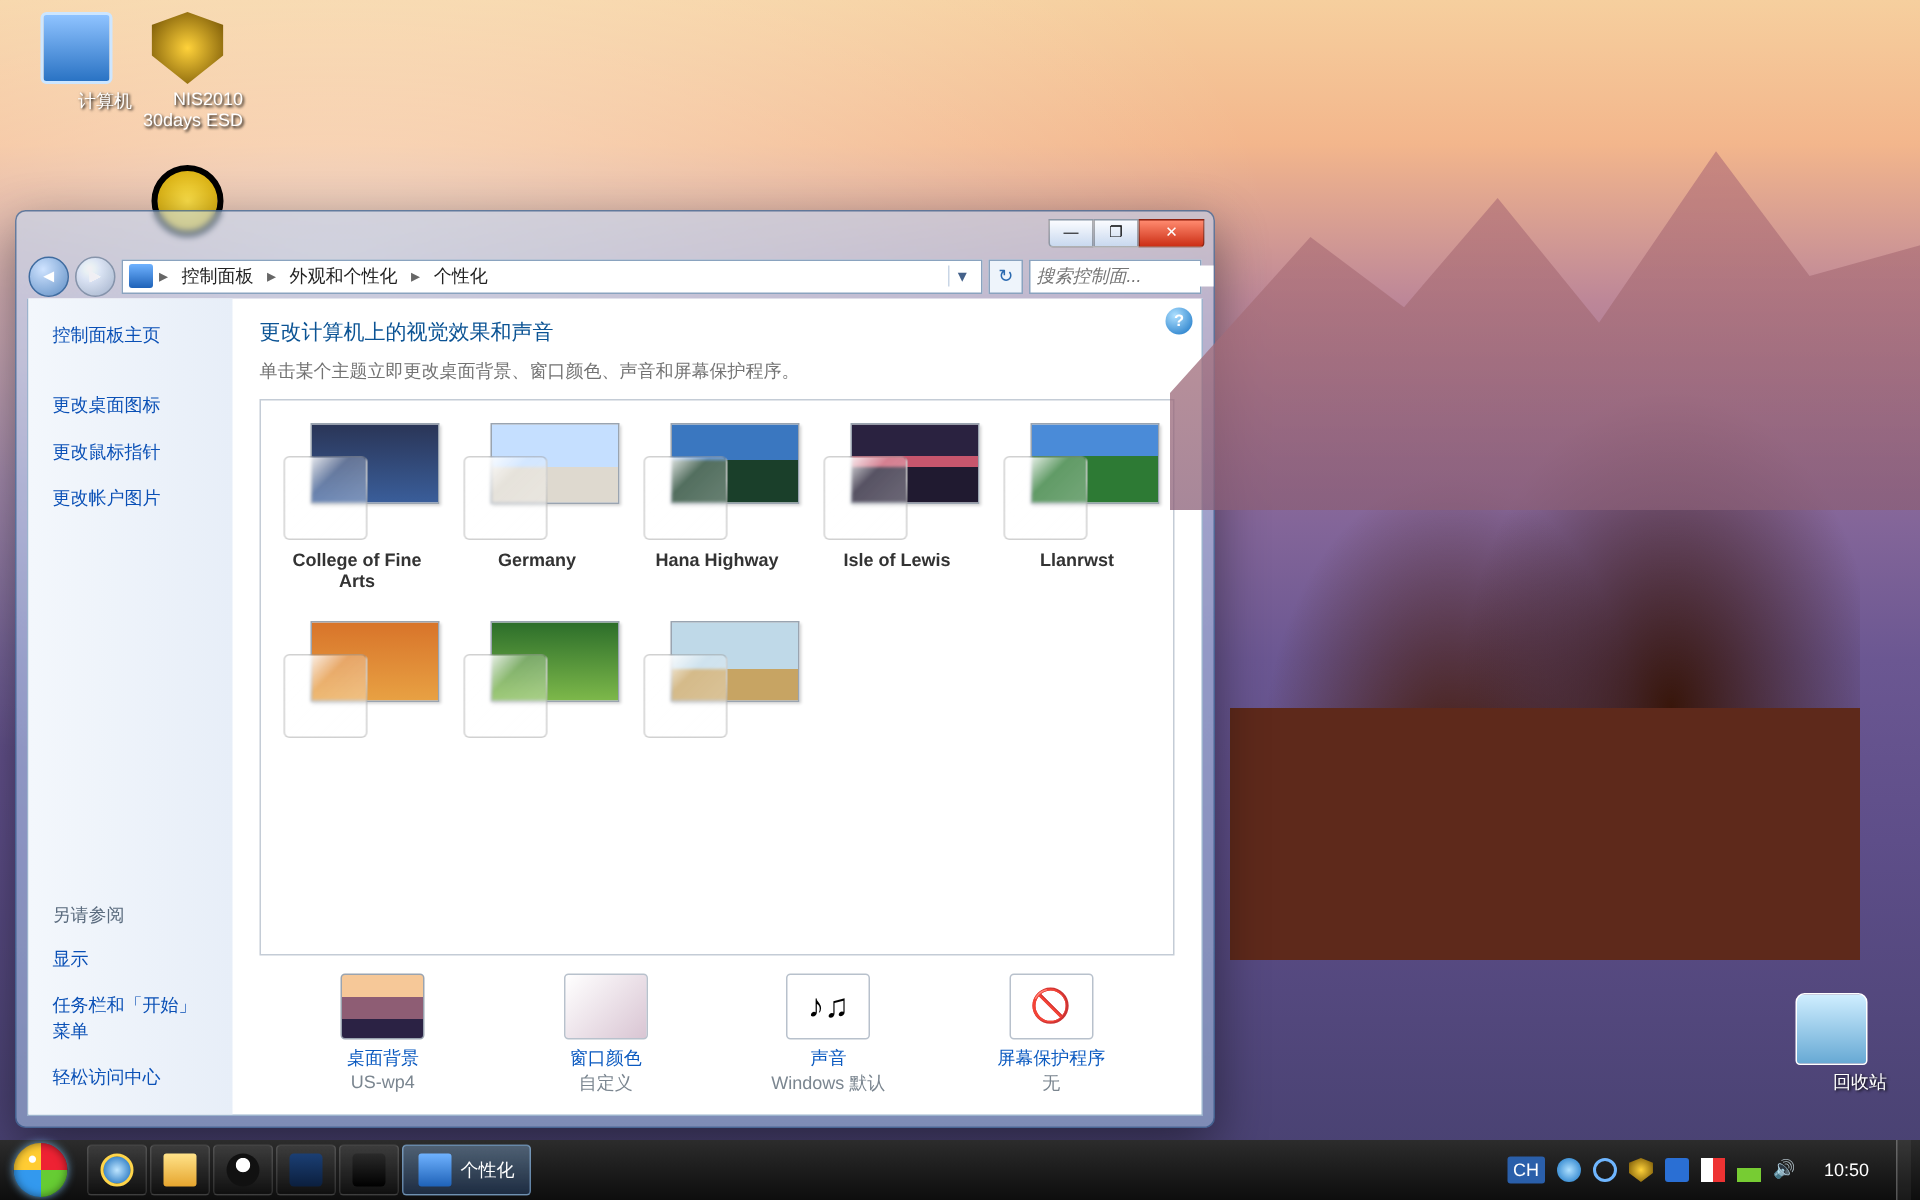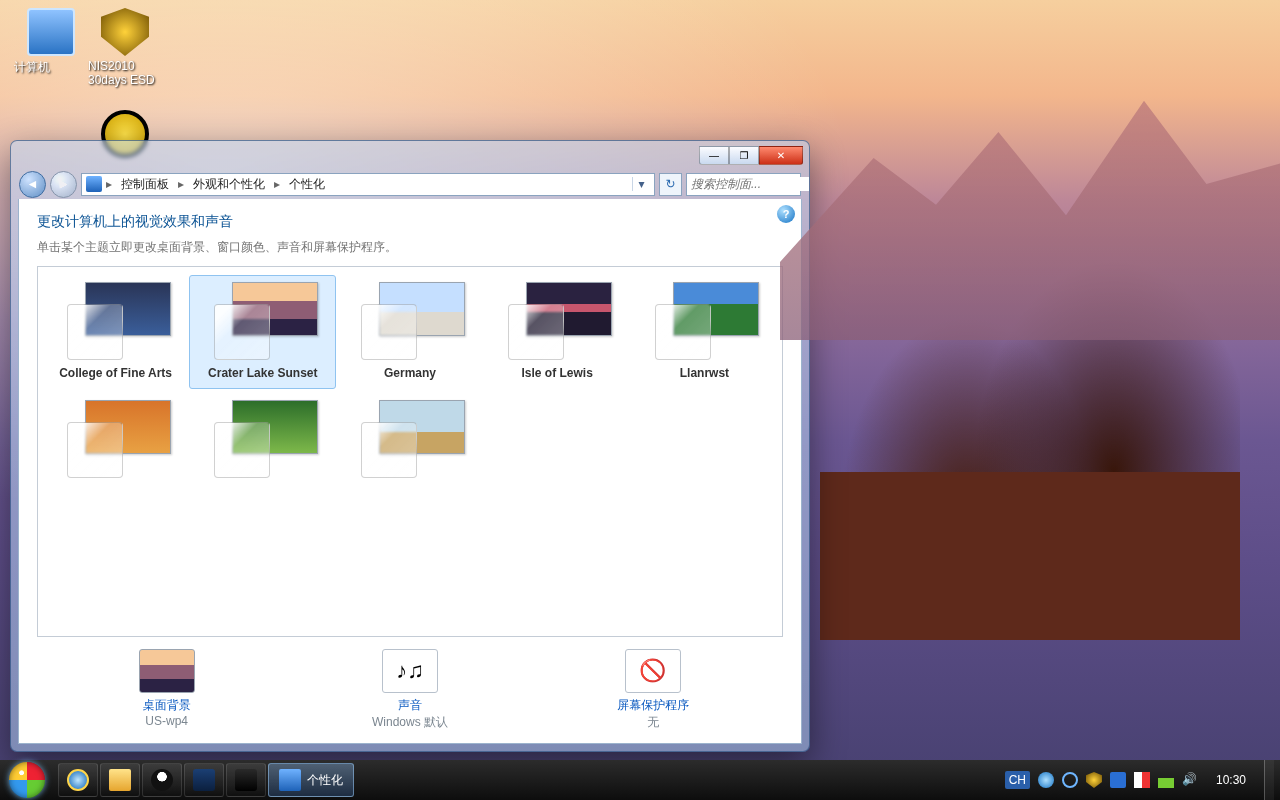--- a/index.html
+++ b/index.html
@@ -19,21 +19,21 @@
   opacity:.75;
 }
 .trees { position:absolute; right:40px; bottom:160px; width:420px; height:420px;
   background:
     linear-gradient(180deg,transparent 60%,#632818 60%),
     radial-gradient(200px 300px at 70% 60%,#3b1508,transparent 70%),
     radial-gradient(180px 280px at 35% 70%,#4a1c0b,transparent 70%);
   filter:saturate(.9);
 }
 
-.desktop-icon { position:absolute; width:74px; text-align:left; color:#fff; text-shadow:1px 1px 2px #000; cursor:pointer; }
+.desktop-icon { position:absolute; width:74px; text-align:right; color:#fff; text-shadow:1px 1px 2px #000; cursor:pointer; }
 .desktop-icon .glyph { width:48px; height:48px; margin:0 auto 3px; display:flex; align-items:center; justify-content:center; font-size:32px; }
 .di-computer .glyph { background:linear-gradient(#8fc3ff,#2a73c4); border-radius:4px; border:2px solid #cde6ff; }
 .di-nis .glyph { background:radial-gradient(#ffd23a,#6a4a00); clip-path:polygon(50% 0,100% 18%,100% 60%,50% 100%,0 60%,0 18%); }
 .di-app .glyph { background:radial-gradient(#ffe24a,#cda000); border-radius:50%; border:4px solid #000; }
 .di-recycle .glyph { background:linear-gradient(#cfeeff,#67a9d4); border-radius:6px 6px 3px 3px; border:1px solid #fff; }
 
 
 .taskbar { position:absolute; left:0; right:0; bottom:0; height:40px;
   background:linear-gradient(180deg,#2c2c2c 0%,#0d0d0d 100%);
   display:flex; align-items:stretch; color:#fff; }
@@ -133,20 +133,24 @@
     <div class="glyph"></div>
     <div>计算机</div>
   </div>
   <div class="desktop-icon di-nis" style="left:88px;top:8px">
     <div class="glyph"></div>
     <div>NIS2010 30days ESD</div>
   </div>
   <div class="desktop-icon di-app" style="left:88px;top:110px">
     <div class="glyph"></div>
   </div>
+  <div class="desktop-icon di-recycle" style="right:22px;bottom:70px">
+    <div class="glyph"></div>
+    <div>回收站</div>
+  </div>
 
   <div class="window">
     <div class="titlebar">
       <div class="winbtns">
         <div class="b">—</div>
         <div class="b">❐</div>
         <div class="b close">✕</div>
       </div>
     </div>
     <div class="navrow">
@@ -169,48 +173,60 @@
       <div class="refresh">
           <span>↻</span>
         </div>
       <div class="search">
         <input placeholder="搜索控制面..." style="">
 
       </div>
     </div>
 
     <div class="body">
+      <div class="sidebar">
+        <a>控制面板主页</a>
+        <div style="height:6px"></div>
+        <a>更改桌面图标</a>
+        <a>更改鼠标指针</a>
+        <a>更改帐户图片</a>
+        <div class="sep"></div>
+        <div class="hdr">另请参阅</div>
+        <a>显示</a>
+        <a>任务栏和「开始」菜单</a>
+        <a>轻松访问中心</a>
+      </div>
 
       <div class="main">
         <div class="help">?</div>
         <h1>更改计算机上的视觉效果和声音</h1>
         <div class="sub">单击某个主题立即更改桌面背景、窗口颜色、声音和屏幕保护程序。</div>
 
         <div class="themes">
           <div class="tgrid" id="theme-grid">
               <div class="theme">
                 <div class="thumb">
                   <div class="img i-college"></div>
                   <div class="sw sw-tan"></div>
                 </div>
                 <div class="name">College of Fine Arts</div>
               </div>
-              <div class="theme selected">
-                <div class="thumb">
-                  <div class="img i-crater"></div>
-                  <div class="sw sw-mauve"></div>
-                </div>
-                <div class="name">Crater Lake Sunset</div>
-              </div>
               <div class="theme">
                 <div class="thumb">
                   <div class="img i-germany"></div>
                   <div class="sw sw-grey"></div>
                 </div>
                 <div class="name">Germany</div>
+              </div>
+              <div class="theme">
+                <div class="thumb">
+                  <div class="img i-hana"></div>
+                  <div class="sw sw-green"></div>
+                </div>
+                <div class="name">Hana Highway</div>
               </div>
               <div class="theme">
                 <div class="thumb">
                   <div class="img i-lewis"></div>
                   <div class="sw sw-mauve"></div>
                 </div>
                 <div class="name">Isle of Lewis</div>
               </div>
               <div class="theme">
                 <div class="thumb">
@@ -241,20 +257,25 @@
                 <div class="name"></div>
               </div>
             </div>
         </div>
 
         <div class="bottom" id="bottom-row">
             <div class="opt">
               <div class="ico ico-wall"></div>
               <div class="t1">桌面背景</div>
               <div class="t2">US-wp4</div>
+            </div>
+            <div class="opt">
+              <div class="ico ico-color"></div>
+              <div class="t1">窗口颜色</div>
+              <div class="t2">自定义</div>
             </div>
             <div class="opt">
               <div class="ico">♪♫</div>
               <div class="t1">声音</div>
               <div class="t2">Windows 默认</div>
             </div>
             <div class="opt">
               <div class="ico">🚫</div>
               <div class="t1">屏幕保护程序</div>
               <div class="t2">无</div>
@@ -291,17 +312,17 @@
     </div>
     <div class="tray">
       <span style="background:#2a5faa;padding:2px 4px;border-radius:2px">CH</span>
       <span class="ticon" style="background:radial-gradient(#aee0ff,#1472c4);border-radius:50%"></span>
       <span class="ticon" style="border:2px solid #6fb6ff;border-radius:50%"></span>
       <span class="ticon" style="background:radial-gradient(#ffd23a,#6a4a00);clip-path:polygon(50% 0,100% 20%,100% 62%,50% 100%,0 62%,0 20%)"></span>
       <span class="ticon" style="background:#2a6fd4;border-radius:2px"></span>
       <span class="ticon" style="background:linear-gradient(90deg,#fff 0 50%,#e33 50%)"></span>
       <span class="ticon" style="background:linear-gradient(0deg,#7c3 0 60%,transparent 60%)"></span>
       <span class="ticon" style="color:#fff">🔊</span>
-      <span class="clock">10:30</span>
+      <span class="clock">10:50</span>
       <div class="showdesk"></div>
     </div>
   </div>
 </div>
 
 </body></html>

